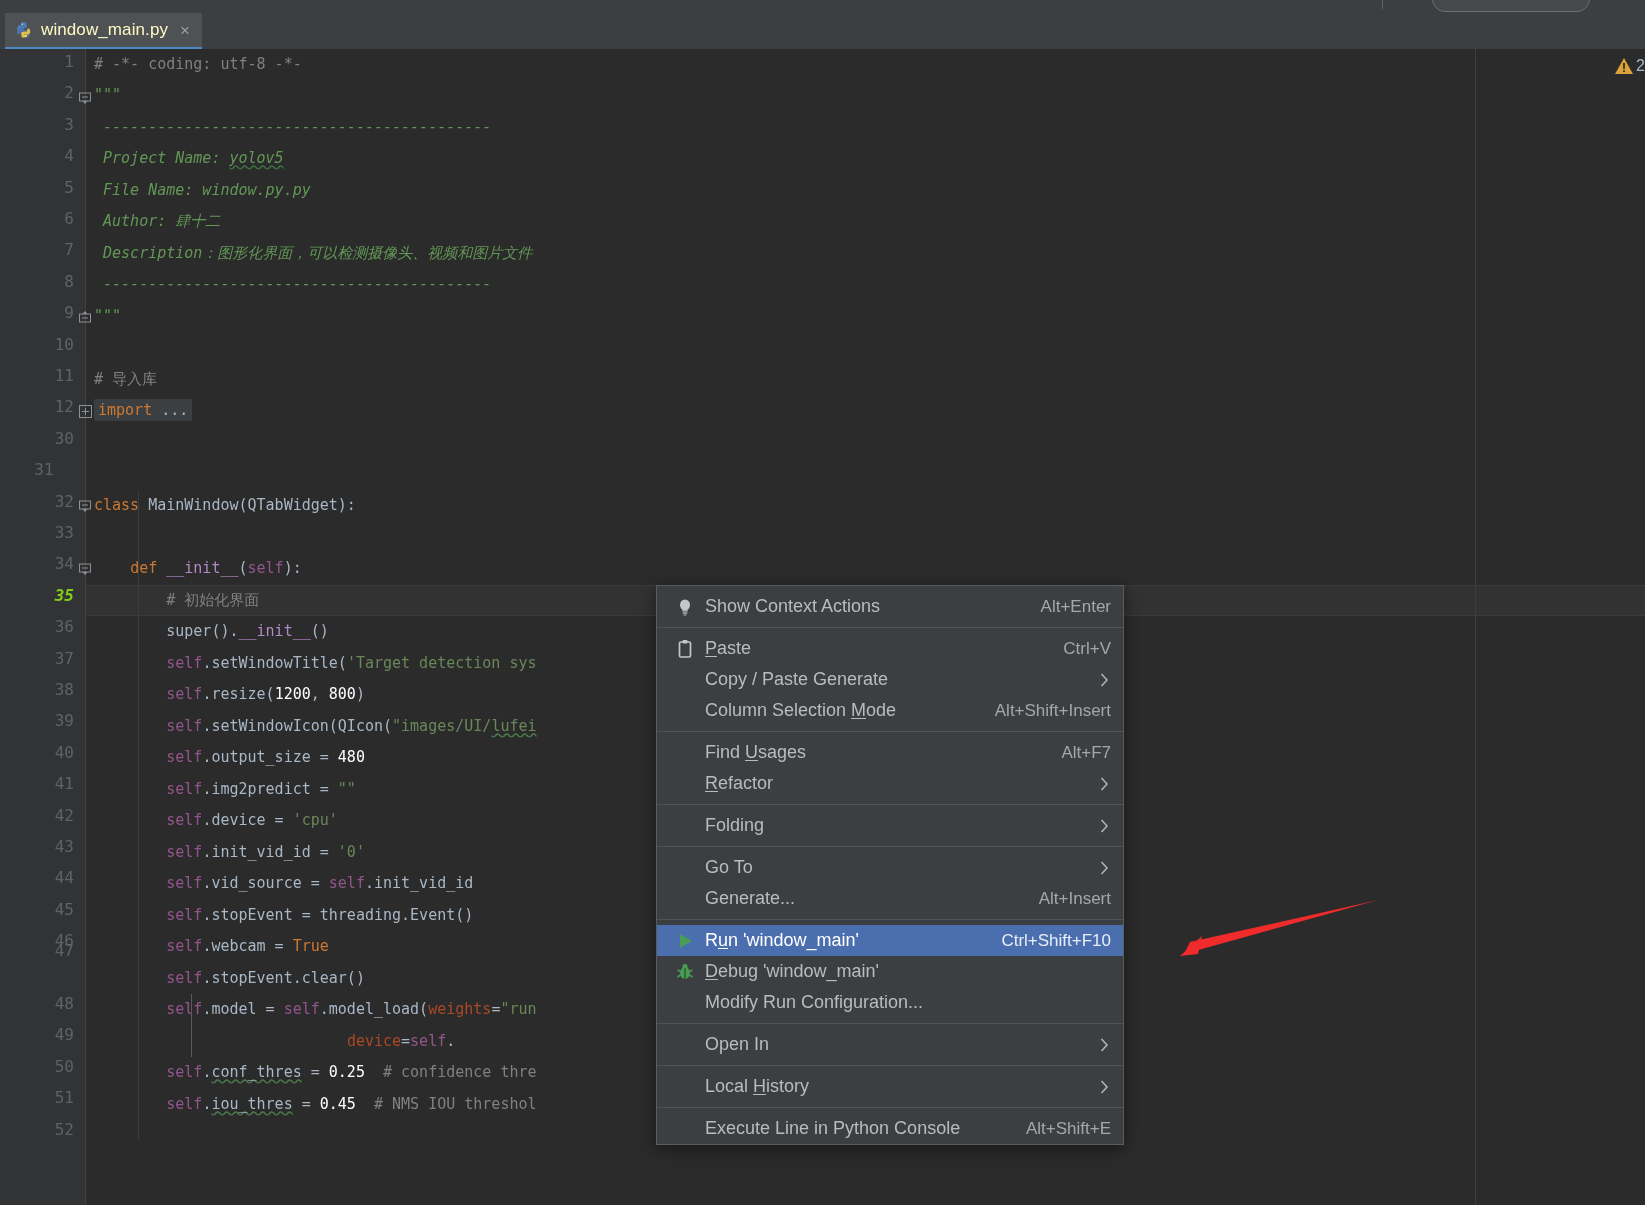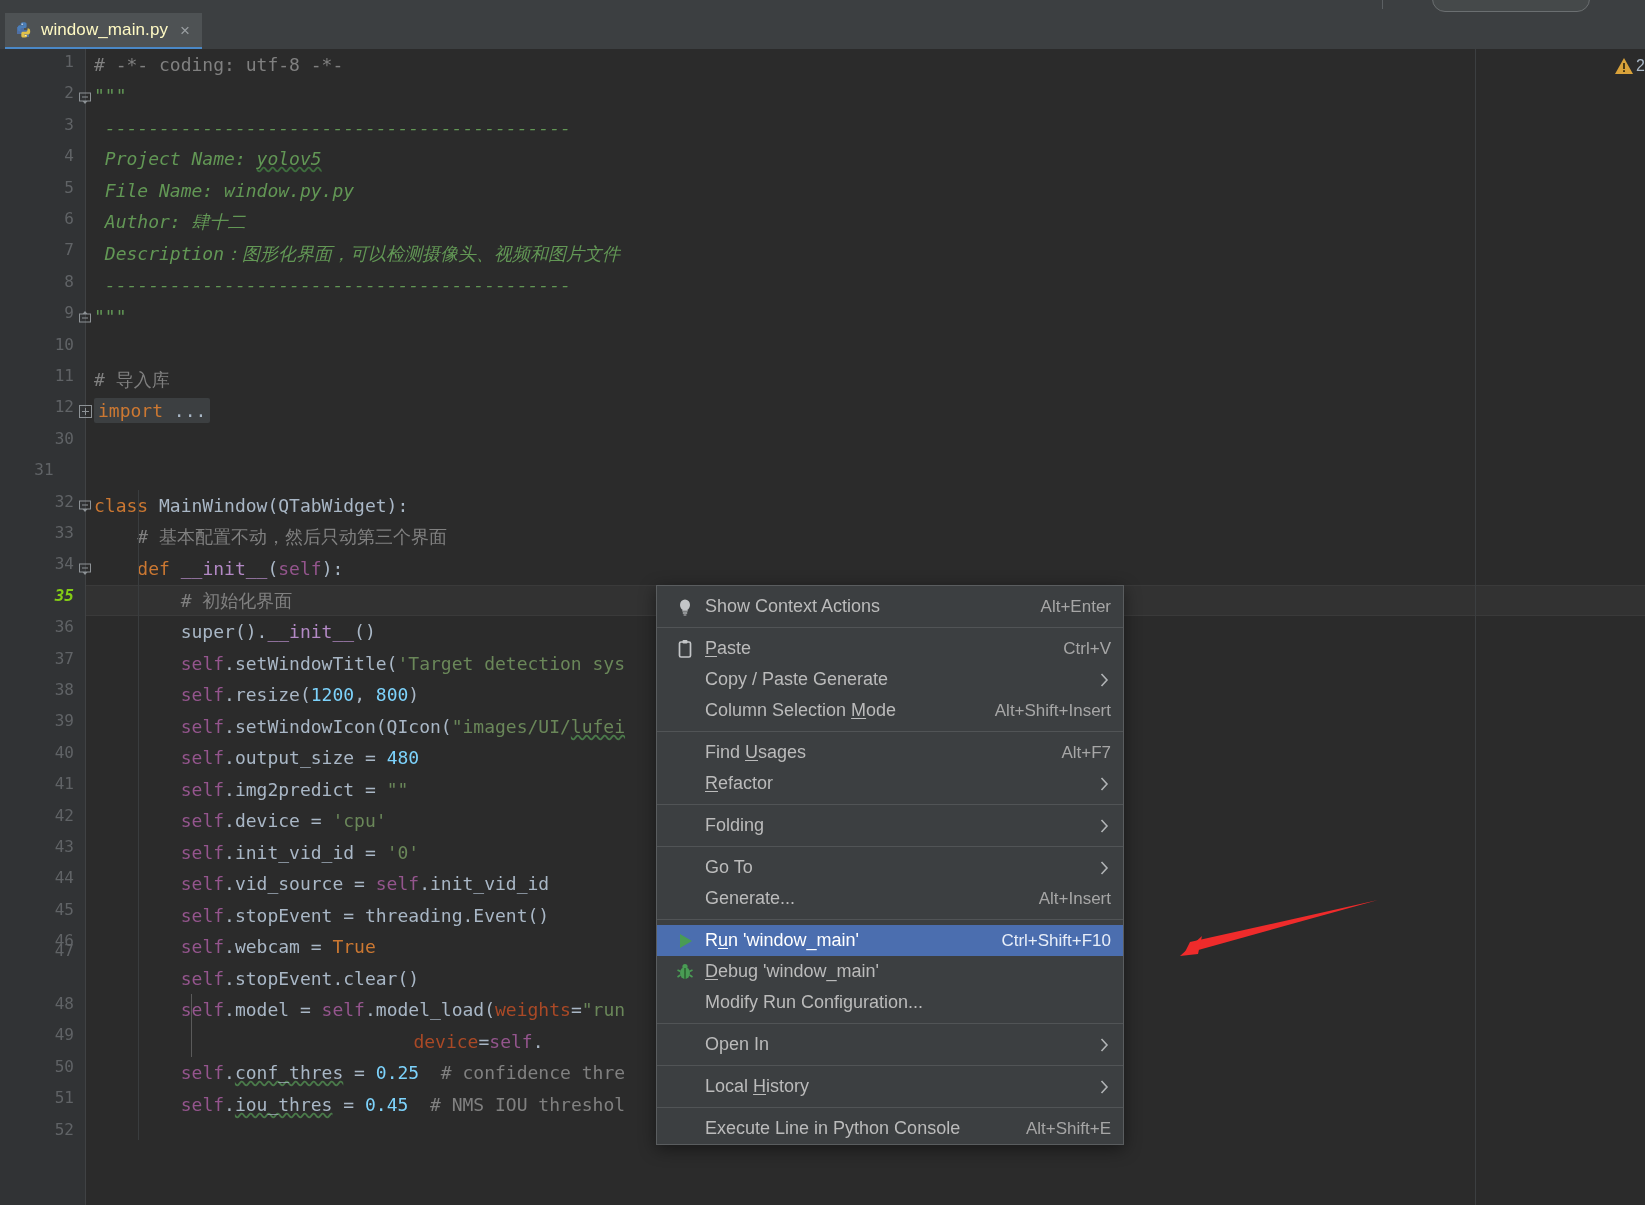--- a/index.html
+++ b/index.html
@@ -72,39 +72,39 @@
   }
   .fold-marker svg { display: block; }
 
   .code-area {
     position: absolute; left: 86px; top: 0; right: 0; height: 100%;
     overflow: hidden;
   }
   .code-line {
     position: absolute; left: 0; white-space: pre; height: 31.4px;
     font-family: "DejaVu Sans Mono", monospace;
-    font-size: 18px; line-height: 31.4px;
+    font-size: 15px; line-height: 31.4px;
     color: #a9b7c6;
   }
   .hl-row {
     position: absolute; left: 0; width: 1645px; height: 31.4px;
     background: #323232;
     border-top: 1px solid #3a3a3a; border-bottom: 1px solid #3a3a3a;
   }
   .caret-col {
     position: absolute; width: 1px; background: #5a5a5a;
   }
 
   
   .c-comment  { color: #808080; }
   .c-docstr   { color: #629755; font-style: italic; }
   .c-str      { color: #6a8759; }
   .c-kw       { color: #cc7832; }
   .c-self     { color: #94558d; }
-  .c-num      { color: #7dd3fc; }
+  .c-num      { color: #ffffff; }
   .c-magic    { color: #b389c5; }
   .c-param    { color: #aa4926; }
   .c-plain    { color: #a9b7c6; }
   .squiggle   { text-decoration: underline wavy #3d6e3d; text-decoration-skip-ink: none; }
   .squiggle-b { text-decoration: underline wavy #4a7a4a; text-decoration-skip-ink: none; }
   .warn-badge {
     position: absolute; right: 0px; top: 8px;
     display: flex; align-items: center; gap: 2px;
   }
   .warn-tri { width: 20px; height: 18px; }
@@ -273,37 +273,36 @@
       <div class="code-line" style="top:157px; left:8px;"><span class="c-docstr">&nbsp;Author:&nbsp;肆十二</span></div>
       <div class="code-line" style="top:189px; left:8px;"><span class="c-docstr">&nbsp;Description：图形化界面，可以检测摄像头、视频和图片文件</span></div>
       <div class="code-line" style="top:220px; left:8px;"><span class="c-docstr">&nbsp;-------------------------------------------</span></div>
       <div class="code-line" style="top:252px; left:8px;"><span class="c-docstr">"""</span></div>
       <div class="code-line" style="top:283px; left:8px;"></div>
       <div class="code-line" style="top:315px; left:8px;"><span class="c-comment">#&nbsp;导入库</span></div>
       <div class="code-line" style="top:346px; left:8px;"><span style="background:#3c3f41;padding:2px 4px;border-radius:2px;"><span class="c-kw">import</span><span class="c-plain">&nbsp;...</span></span></div>
       <div class="code-line" style="top:378px; left:8px;"></div>
       <div class="code-line" style="top:409px; left:8px;"></div>
       <div class="code-line" style="top:441px; left:8px;"><span class="c-kw">class</span><span class="c-plain">&nbsp;MainWindow(QTabWidget):</span></div>
-      <div class="code-line" style="top:472px; left:8px;"><span class="c-comment">&nbsp;&nbsp;&nbsp;&nbsp;#&nbsp;基本配置不动，然后只动第三个界面</span></div>
       <div class="code-line" style="top:504px; left:8px;"><span class="c-plain">&nbsp;&nbsp;&nbsp;&nbsp;</span><span class="c-kw">def</span><span class="c-plain">&nbsp;</span><span class="c-magic">__init__</span><span class="c-plain">(</span><span class="c-self">self</span><span class="c-plain">):</span></div>
       <div class="code-line" style="top:536px; left:8px;"><span class="c-comment">&nbsp;&nbsp;&nbsp;&nbsp;&nbsp;&nbsp;&nbsp;&nbsp;#&nbsp;初始化界面</span></div>
       <div class="code-line" style="top:599px; left:8px;"><span class="c-plain">&nbsp;&nbsp;&nbsp;&nbsp;&nbsp;&nbsp;&nbsp;&nbsp;</span><span class="c-self">self</span><span class="c-plain">.setWindowTitle(</span><span class="c-str">'Target&nbsp;detection&nbsp;sys</span></div>
       <div class="code-line" style="top:567px; left:8px;"><span class="c-plain">&nbsp;&nbsp;&nbsp;&nbsp;&nbsp;&nbsp;&nbsp;&nbsp;super().</span><span class="c-magic">__init__</span><span class="c-plain">()</span></div>
       <div class="code-line" style="top:630px; left:8px;"><span class="c-plain">&nbsp;&nbsp;&nbsp;&nbsp;&nbsp;&nbsp;&nbsp;&nbsp;</span><span class="c-self">self</span><span class="c-plain">.resize(</span><span class="c-num">1200</span><span class="c-plain">,&nbsp;</span><span class="c-num">800</span><span class="c-plain">)</span></div>
       <div class="code-line" style="top:662px; left:8px;"><span class="c-plain">&nbsp;&nbsp;&nbsp;&nbsp;&nbsp;&nbsp;&nbsp;&nbsp;</span><span class="c-self">self</span><span class="c-plain">.setWindowIcon(QIcon(</span><span class="c-str">"images/UI/</span><span class="c-str squiggle-b">lufei</span></div>
       <div class="code-line" style="top:693px; left:8px;"><span class="c-plain">&nbsp;&nbsp;&nbsp;&nbsp;&nbsp;&nbsp;&nbsp;&nbsp;</span><span class="c-self">self</span><span class="c-plain">.output_size&nbsp;=&nbsp;</span><span class="c-num">480</span></div>
       <div class="code-line" style="top:725px; left:8px;"><span class="c-plain">&nbsp;&nbsp;&nbsp;&nbsp;&nbsp;&nbsp;&nbsp;&nbsp;</span><span class="c-self">self</span><span class="c-plain">.img2predict&nbsp;=&nbsp;</span><span class="c-str">""</span></div>
       <div class="code-line" style="top:756px; left:8px;"><span class="c-plain">&nbsp;&nbsp;&nbsp;&nbsp;&nbsp;&nbsp;&nbsp;&nbsp;</span><span class="c-self">self</span><span class="c-plain">.device&nbsp;=&nbsp;</span><span class="c-str">'cpu'</span></div>
       <div class="code-line" style="top:788px; left:8px;"><span class="c-plain">&nbsp;&nbsp;&nbsp;&nbsp;&nbsp;&nbsp;&nbsp;&nbsp;</span><span class="c-self">self</span><span class="c-plain">.init_vid_id&nbsp;=&nbsp;</span><span class="c-str">'0'</span></div>
       <div class="code-line" style="top:819px; left:8px;"><span class="c-plain">&nbsp;&nbsp;&nbsp;&nbsp;&nbsp;&nbsp;&nbsp;&nbsp;</span><span class="c-self">self</span><span class="c-plain">.vid_source&nbsp;=&nbsp;</span><span class="c-self">self</span><span class="c-plain">.init_vid_id</span></div>
       <div class="code-line" style="top:851px; left:8px;"><span class="c-plain">&nbsp;&nbsp;&nbsp;&nbsp;&nbsp;&nbsp;&nbsp;&nbsp;</span><span class="c-self">self</span><span class="c-plain">.stopEvent&nbsp;=&nbsp;threading.Event()</span></div>
       <div class="code-line" style="top:882px; left:8px;"><span class="c-plain">&nbsp;&nbsp;&nbsp;&nbsp;&nbsp;&nbsp;&nbsp;&nbsp;</span><span class="c-self">self</span><span class="c-plain">.webcam&nbsp;=&nbsp;</span><span class="c-kw">True</span></div>
       <div class="code-line" style="top:945px; left:8px;"><span class="c-plain">&nbsp;&nbsp;&nbsp;&nbsp;&nbsp;&nbsp;&nbsp;&nbsp;</span><span class="c-self">self</span><span class="c-plain">.model&nbsp;=&nbsp;</span><span class="c-self">self</span><span class="c-plain">.model_load(</span><span class="c-param">weights</span><span class="c-plain">=</span><span class="c-str">"run</span></div>
       <div class="code-line" style="top:914px; left:8px;"><span class="c-plain">&nbsp;&nbsp;&nbsp;&nbsp;&nbsp;&nbsp;&nbsp;&nbsp;</span><span class="c-self">self</span><span class="c-plain">.stopEvent.clear()</span></div>
-      <div class="code-line" style="top:977px; left:24px;"><span class="c-plain">&nbsp;&nbsp;&nbsp;&nbsp;&nbsp;&nbsp;&nbsp;&nbsp;&nbsp;&nbsp;&nbsp;&nbsp;&nbsp;&nbsp;&nbsp;&nbsp;&nbsp;&nbsp;&nbsp;&nbsp;&nbsp;&nbsp;&nbsp;&nbsp;&nbsp;&nbsp;&nbsp;&nbsp;</span><span class="c-param">device</span><span class="c-plain">=</span><span class="c-self">self</span><span class="c-plain">.</span></div>
+      <div class="code-line" style="top:977px; left:8px;"><span class="c-plain">&nbsp;&nbsp;&nbsp;&nbsp;&nbsp;&nbsp;&nbsp;&nbsp;&nbsp;&nbsp;&nbsp;&nbsp;&nbsp;&nbsp;&nbsp;&nbsp;&nbsp;&nbsp;&nbsp;&nbsp;&nbsp;&nbsp;&nbsp;&nbsp;&nbsp;&nbsp;&nbsp;&nbsp;</span><span class="c-param">device</span><span class="c-plain">=</span><span class="c-self">self</span><span class="c-plain">.</span></div>
       <div class="code-line" style="top:1008px; left:8px;"><span class="c-plain">&nbsp;&nbsp;&nbsp;&nbsp;&nbsp;&nbsp;&nbsp;&nbsp;</span><span class="c-self">self</span><span class="c-plain">.<span class="squiggle-b">conf_thres</span>&nbsp;=&nbsp;</span><span class="c-num">0.25</span><span class="c-comment">&nbsp;&nbsp;#&nbsp;confidence&nbsp;thre</span></div>
       <div class="code-line" style="top:1040px; left:8px;"><span class="c-plain">&nbsp;&nbsp;&nbsp;&nbsp;&nbsp;&nbsp;&nbsp;&nbsp;</span><span class="c-self">self</span><span class="c-plain">.<span class="squiggle-b">iou_thres</span>&nbsp;=&nbsp;</span><span class="c-num">0.45</span><span class="c-comment">&nbsp;&nbsp;#&nbsp;NMS&nbsp;IOU&nbsp;threshol</span></div>
       <div class="code-line" style="top:1071px; left:8px;"></div>
 
       <div class="caret-col" style="left:105px; top:945px; height:63px;"></div>
       <div class="caret-col" style="left:52px; top:441px; height:650px; background:#3a3d3f;"></div>
     </div>
 
     <div class="pane-split" style="left:1475px;"></div>
 

